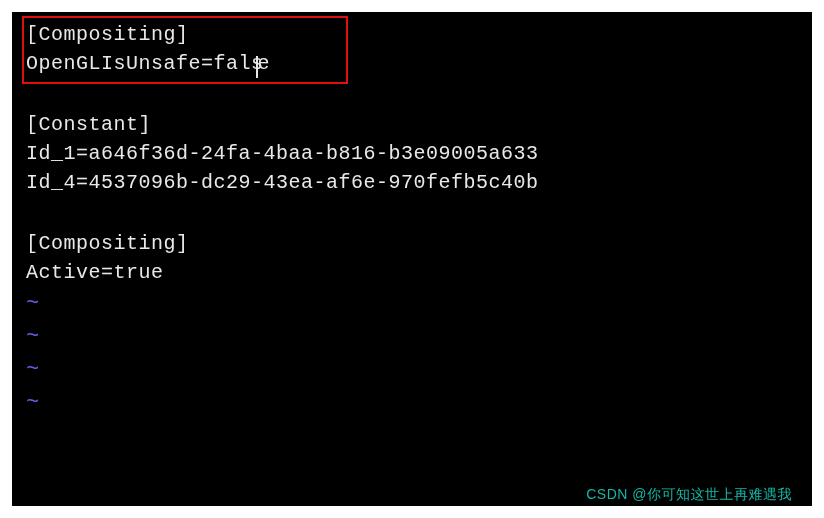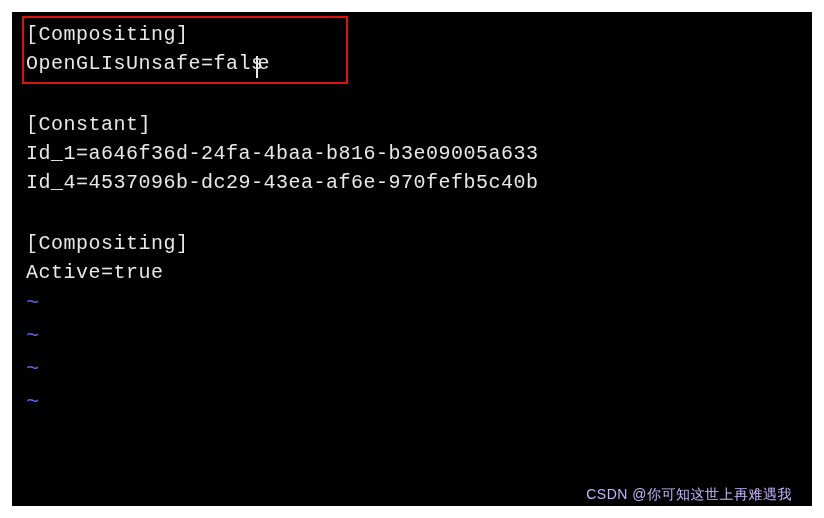--- a/index.html
+++ b/index.html
@@ -48,21 +48,21 @@
     .highlight-1 {
       top: 4px;
       left: 10px;
       width: 326px;
       height: 68px;
     }
     .watermark {
       position: absolute;
       right: 20px;
       bottom: 2px;
-      color: #c4b5fd;
+      color: #14b8a6;
       font-family: Arial, sans-serif;
       font-size: 14px;
       letter-spacing: 0.5px;
     }
     .cursor {
       display: inline-block;
       width: 2px;
       height: 22px;
       background: #e8e8e8;
       vertical-align: text-bottom;

